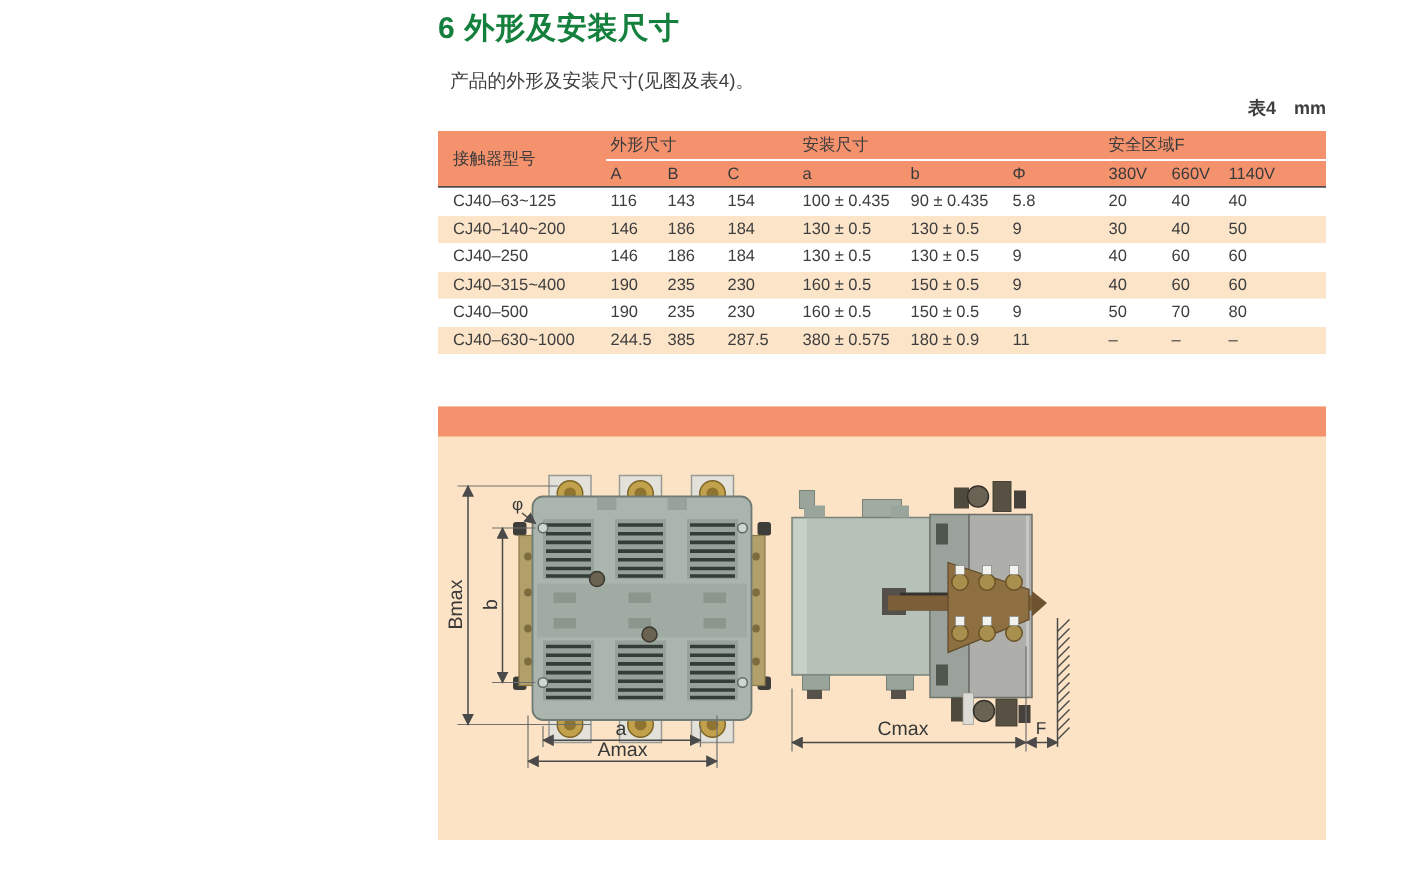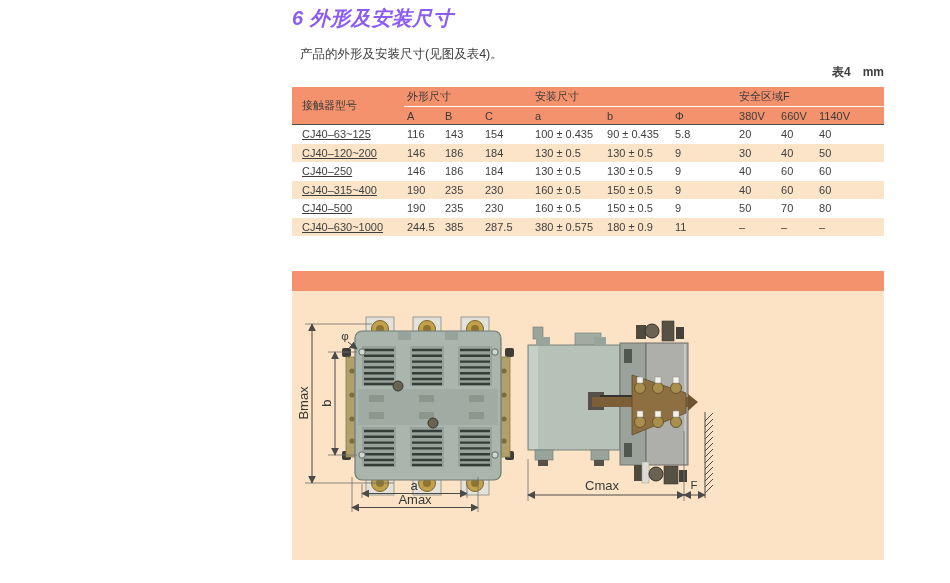--- a/index.html
+++ b/index.html
@@ -8,39 +8,39 @@
     --figbg:#FCE3C5;
     --ink:#3E3E3E;
   }
   html,body{margin:0;padding:0;}
   body{
     width:950px;height:583px;background:#ffffff;position:relative;
     font-family:"Liberation Sans",sans-serif;color:var(--ink);
     -webkit-font-smoothing:antialiased;
   }
   .abs{position:absolute;}
-  .title{left:292px;top:5px;font-size:20px;font-weight:600;color:#8b5cf6;letter-spacing:.5px;font-style:italic;}
+  .title{left:292px;top:5px;font-size:20px;font-weight:600;color:#15803d;letter-spacing:.5px;}
   .subtitle{left:300px;top:46px;font-size:12.5px;}
   .caption{left:292px;top:64px;width:592px;text-align:right;font-size:12px;font-weight:bold;}
   .caption .unit{margin-left:12px;}
 
   table.spec{
     position:absolute;left:292px;top:87px;width:592px;
     border-collapse:collapse;table-layout:fixed;font-size:11px;
   }
   table.spec th, table.spec td{
     font-weight:normal;text-align:left;padding:0 0 0 3px;
     white-space:nowrap;overflow:hidden;
   }
   thead th{background:var(--accent);color:#3a3a3a;}
   .th-model{padding-left:10px !important;border-bottom:1.5px solid #4d4d4d;}
   .th-group{height:19px;border-bottom:1px solid rgba(255,255,255,.85);}
   .th-sub{height:17px;border-bottom:1.5px solid #4d4d4d;}
   tbody td{height:18.5px;}
-  tbody td:first-child{padding-left:10px;text-decoration:underline;}
+  tbody td:first-child{padding-left:10px;}
   tbody tr:nth-child(even){background:var(--rowalt);}
 
   .figure{
     left:292px;top:271px;width:592px;height:289px;background:var(--figbg);
   }
   .figure-strip{height:20px;background:var(--accent);}
   svg{display:block;}
   .dim{stroke:#4a4a4a;stroke-width:1;fill:none;}
   .ext{stroke:#6f6f6f;stroke-width:.8;fill:none;}
   .hatch{stroke:#4a4a4a;stroke-width:1;}
@@ -97,21 +97,21 @@
         <td>143</td>
         <td>154</td>
         <td>100 ± 0.435</td>
         <td>90 ± 0.435</td>
         <td>5.8</td>
         <td>20</td>
         <td>40</td>
         <td>40</td>
       </tr>
       <tr>
-        <td>CJ40–120~200</td>
+        <td>CJ40–140~200</td>
         <td>146</td>
         <td>186</td>
         <td>184</td>
         <td>130 ± 0.5</td>
         <td>130 ± 0.5</td>
         <td>9</td>
         <td>30</td>
         <td>40</td>
         <td>50</td>
       </tr>

